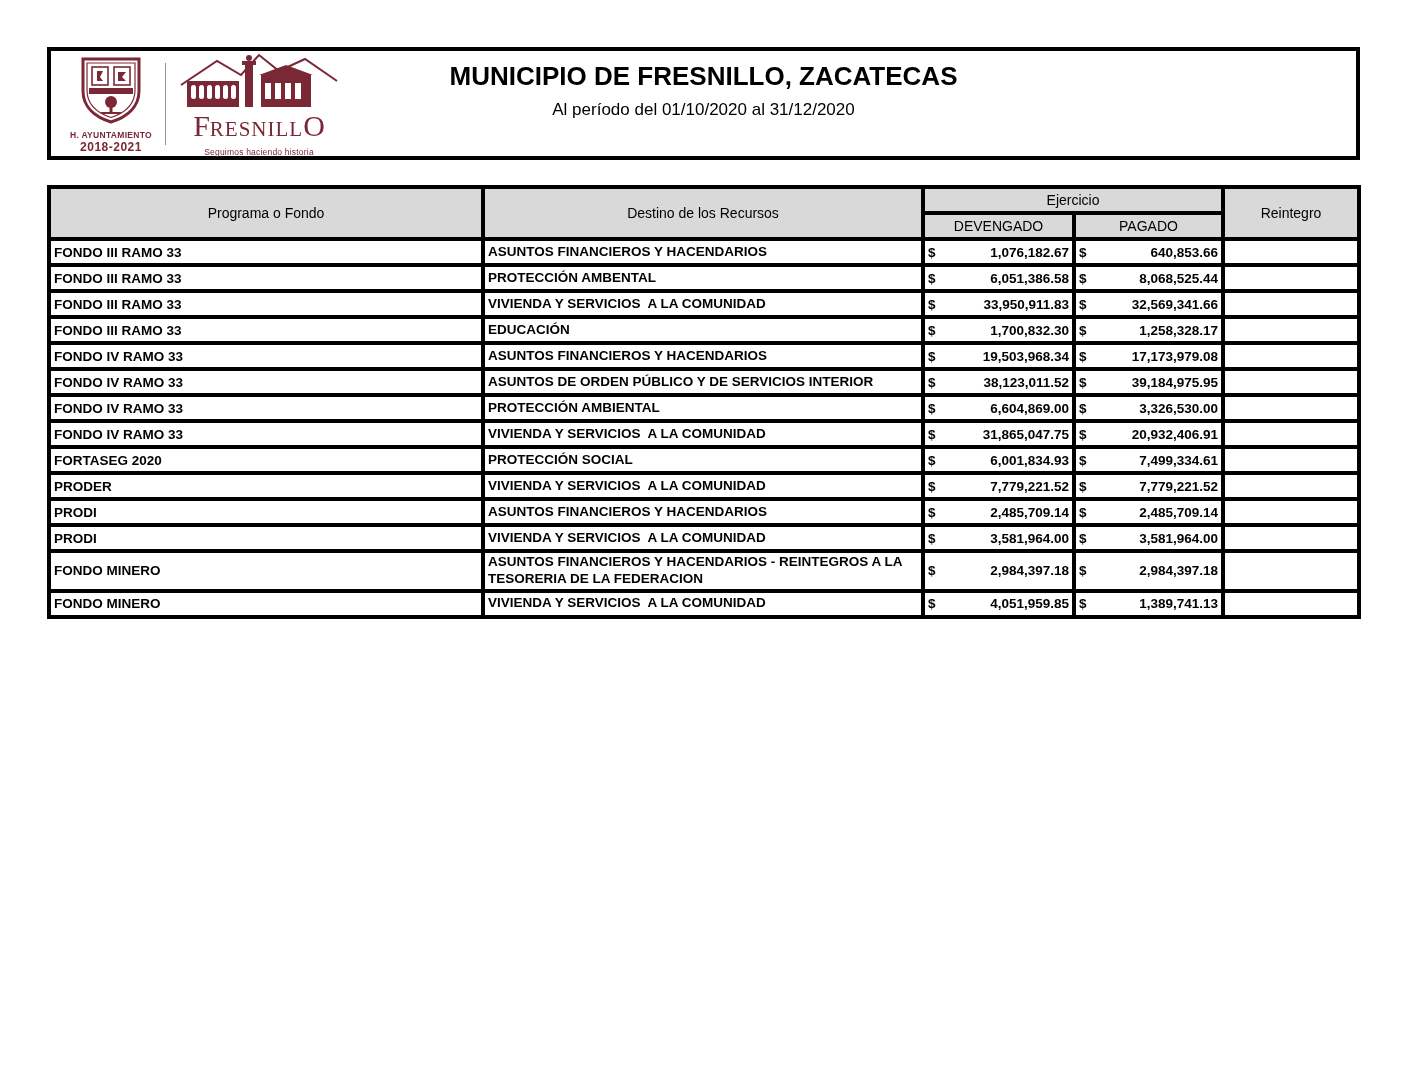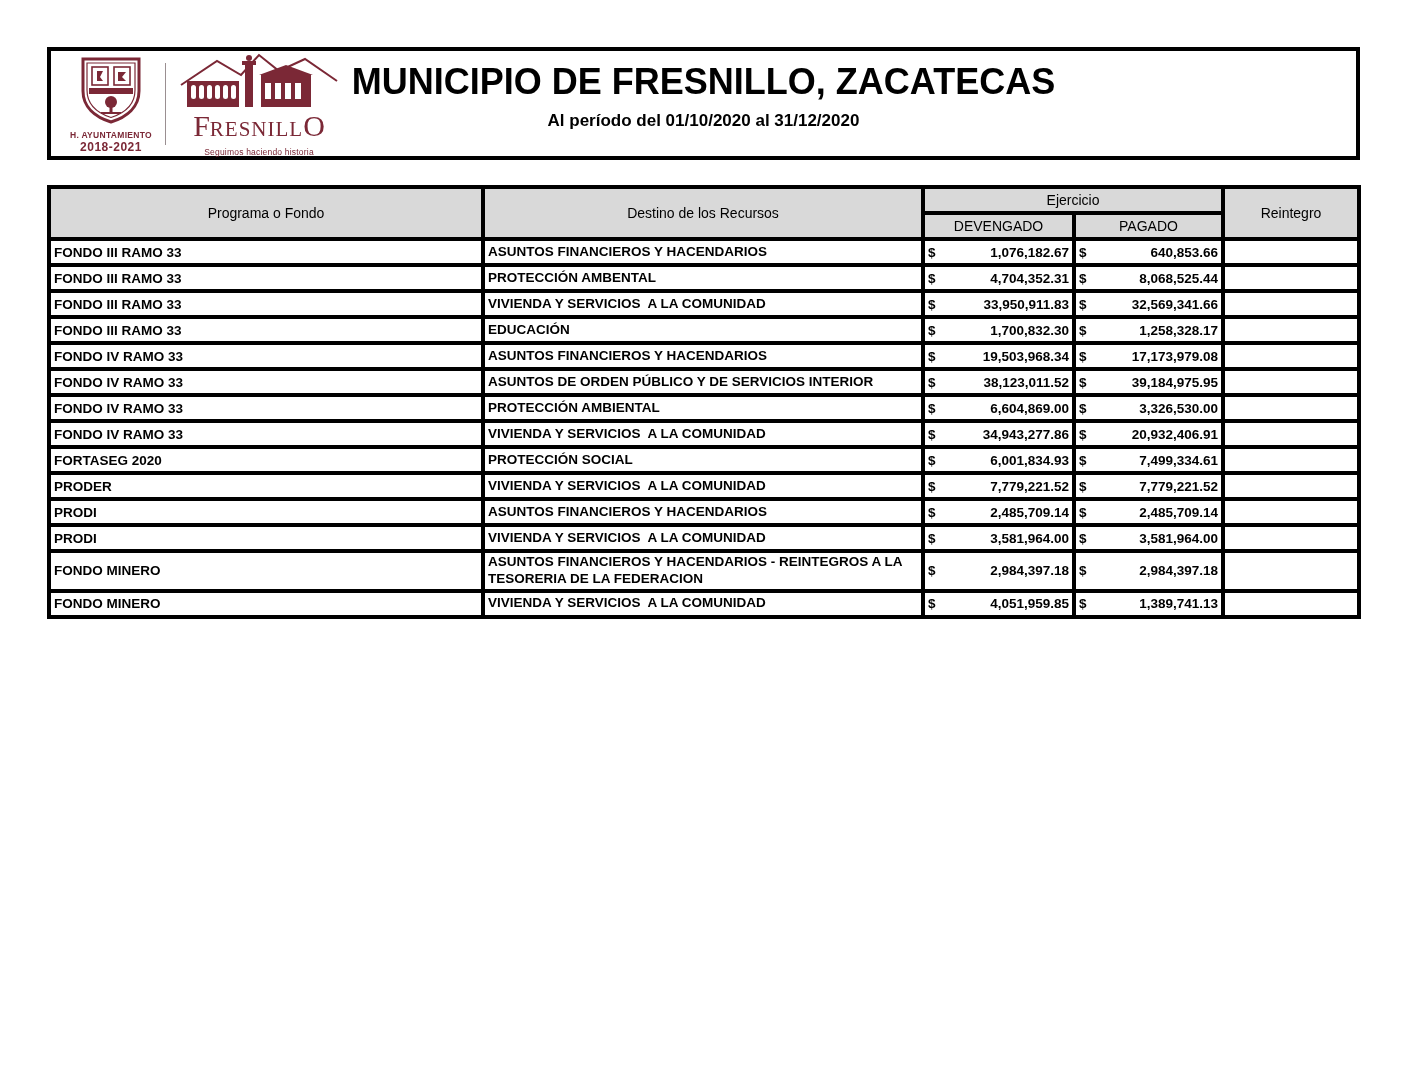--- a/index.html
+++ b/index.html
@@ -16,23 +16,23 @@
   .crest-block .crest-line1 { font-size: 8.5px; font-weight: bold; color: #7b2836; letter-spacing: 0.3px; margin-top: 1px; }
   .crest-block .crest-line2 { font-size: 12px; font-weight: bold; color: #7b2836; letter-spacing: 0.5px; }
   .logo-divider { width: 1px; height: 82px; background: #9a8f91; margin: 0 8px 0 4px; }
   .fresnillo-block { width: 170px; text-align: center; }
   .fresnillo-name { font-family: "Liberation Serif", serif; color: #7b2836; line-height: 1; margin-top: -2px; white-space: nowrap; }
   .fresnillo-name .big { font-size: 30px; }
   .fresnillo-name .small { font-size: 21px; letter-spacing: 1px; }
   .fresnillo-tagline { font-size: 8.5px; color: #7b2836; margin-top: 6px; letter-spacing: 0.2px; }
 
   .title-block { position: absolute; left: 0; right: 0; top: 10px; text-align: center; }
-  .title-main { font-size: 36px; font-weight: bold; }
+  .title-main { font-size: 26px; font-weight: bold; }
   .title-sub { font-size: 17px; font-weight: bold; margin-top: 7px; }
-  .title-period { font-size: 17px; font-weight: bold; margin-top: 8px; }
+  .title-period { font-size: 17px; font-weight: normal; margin-top: 8px; }
 
   
   .table-wrap { position: absolute; left: 47px; top: 185px; }
   table.main { border-collapse: collapse; table-layout: fixed; width: 1310px; border-radius: 17px; }
   table.main th, table.main td { border: 4px solid #000; }
   table.main th {
     background: #d9d9d9; font-weight: normal; font-size: 14px; height: 26px;
     text-align: center; vertical-align: middle;
   }
   table.main td {
@@ -166,21 +166,21 @@
             </div>
           </td>
           <td class="cell-reintegro"></td>
         </tr>
         <tr>
           <td class="cell-programa">FONDO III RAMO 33</td>
           <td class="cell-destino">PROTECCIÓN AMBENTAL</td>
           <td class="cell-money">
             <div class="money-inner">
               <span class="cur">$</span>
-              <span class="val">4,704,352.31</span>
+              <span class="val">6,051,386.58</span>
             </div>
           </td>
           <td class="cell-money">
             <div class="money-inner">
               <span class="cur">$</span>
               <span class="val">8,068,525.44</span>
             </div>
           </td>
           <td class="cell-reintegro"></td>
         </tr>
@@ -268,21 +268,21 @@
             </div>
           </td>
           <td class="cell-reintegro"></td>
         </tr>
         <tr>
           <td class="cell-programa">FONDO IV RAMO 33</td>
           <td class="cell-destino">VIVIENDA Y SERVICIOS  A LA COMUNIDAD</td>
           <td class="cell-money">
             <div class="money-inner">
               <span class="cur">$</span>
-              <span class="val">34,943,277.86</span>
+              <span class="val">31,865,047.75</span>
             </div>
           </td>
           <td class="cell-money">
             <div class="money-inner">
               <span class="cur">$</span>
               <span class="val">20,932,406.91</span>
             </div>
           </td>
           <td class="cell-reintegro"></td>
         </tr>

